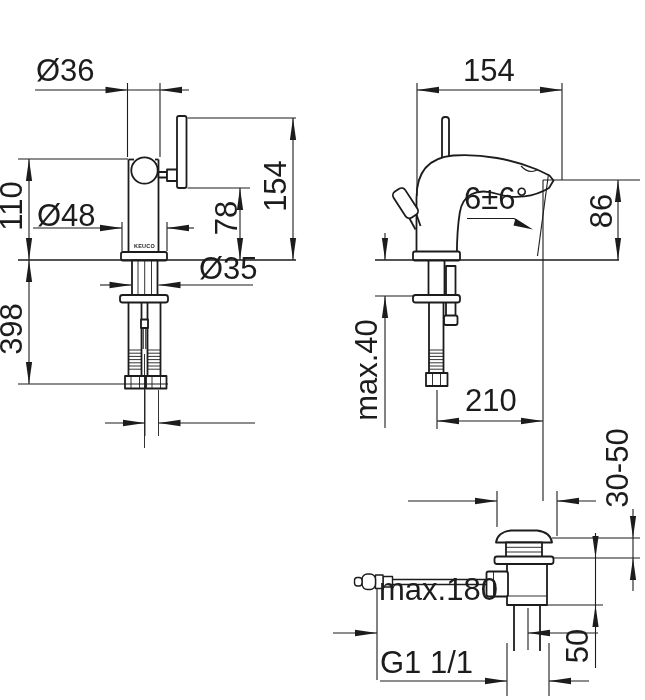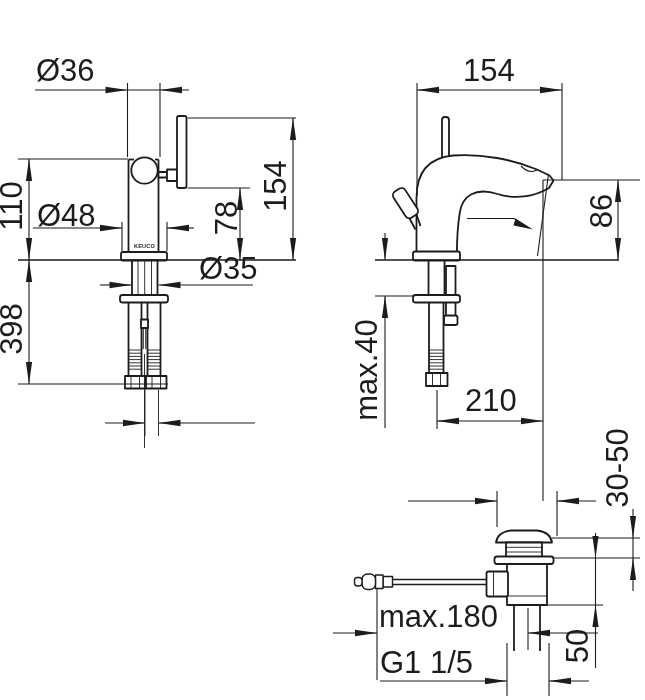--- a/index.html
+++ b/index.html
@@ -227,22 +227,23 @@
   <span class="lbl" style="left:36px;top:27px">Ø36</span>
   <span class="lbl" style="left:37px;top:172px">Ø48</span>
   <span class="lbl" style="left:199px;top:225px">Ø35</span>
   <span class="lbl vl" style="left:11px;top:178px">110</span>
   <span class="lbl vl" style="left:11px;top:301px">398</span>
   <span class="lbl vl" style="left:275px;top:158px">154</span>
   <span class="lbl vl" style="left:226px;top:190px">78</span>
   <span class="lbl logo" style="left:134px;top:216px">KEUCO</span>
 
   <span class="lbl" style="left:463px;top:27px">154</span>
+  <span class="lbl" style="left:464px;top:155px">6±6°</span>
   <span class="lbl" style="left:465px;top:357px">210</span>
   <span class="lbl vl" style="left:601px;top:183px">86</span>
   <span class="lbl vl" style="left:366px;top:342px">max.40</span>
 
-  <span class="lbl" style="left:379px;top:573px">max.180</span>
-  <span class="lbl" style="left:380px;top:619px">G1 1/5</span>
+  <span class="lbl" style="left:379px;top:546px">max.180</span>
+  <span class="lbl" style="left:380px;top:619px">G1 1/1</span>
   <span class="lbl vl" style="left:617px;top:440px">30-50</span>
   <span class="lbl vl" style="left:577px;top:618px">50</span>
 
 </div>
 
 </body></html>

